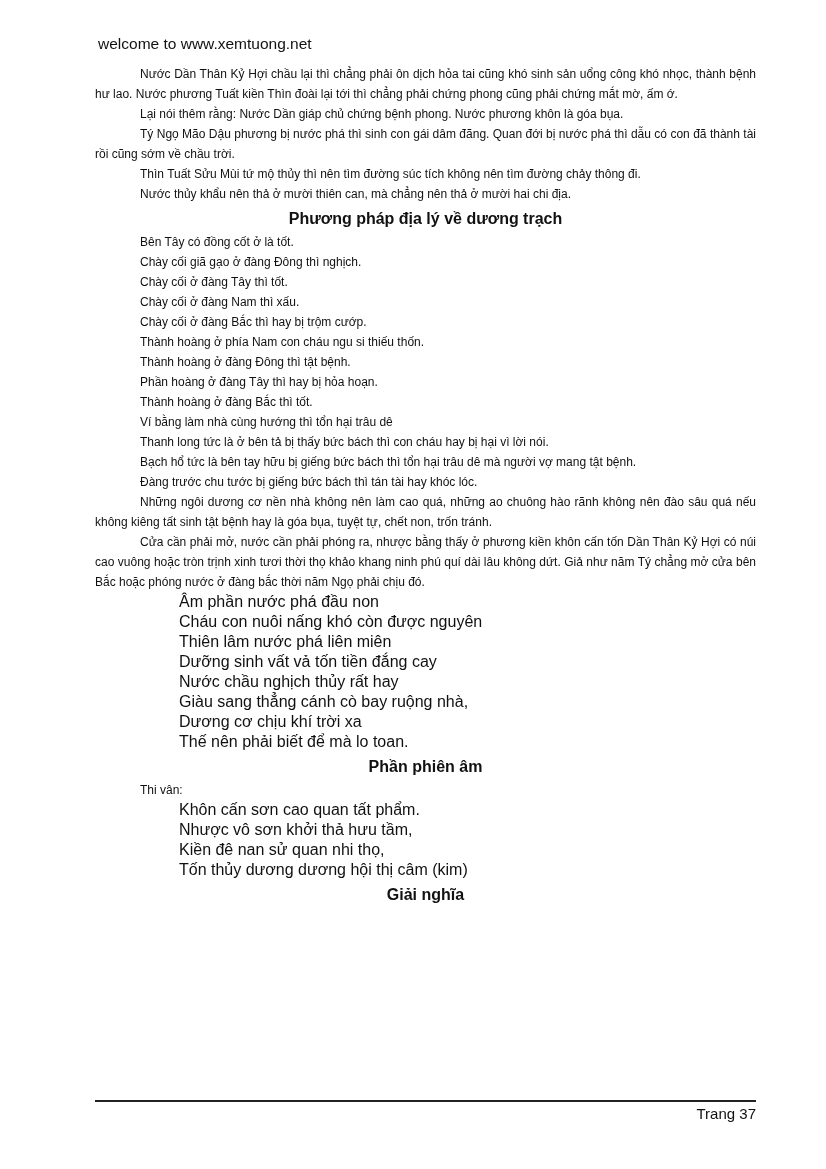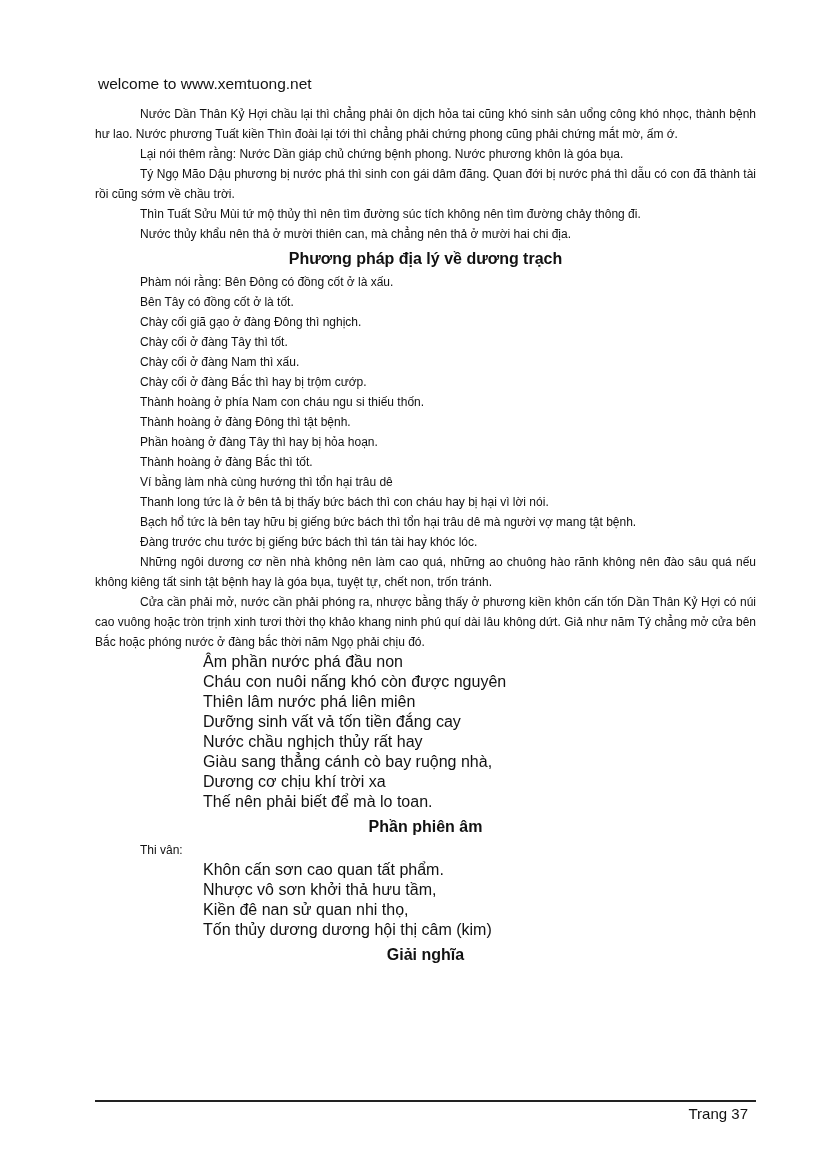--- a/index.html
+++ b/index.html
@@ -4,68 +4,67 @@
 <style>
   html,body{margin:0;padding:0;background:#888;}
   .page{
     position:relative;
     width:826px;height:1169px;
     background:#ffffff;
     font-family:"Liberation Sans","DejaVu Sans",sans-serif;
     color:#111;
     overflow:hidden;
     box-sizing:border-box;
-    padding:74px 70px 0 95px;
+    padding:34px 70px 0 95px;
   }
   .hdr{
     font-size:15.5px;line-height:20px;
     margin:0 0 10px 3px;
   }
   p.para{
     margin:0;
     font-size:12px;line-height:20px;
     text-align:justify;
     text-indent:45px;
   }
   h2.heading{
     margin:5px 0 3px 0;
     font-size:16px;line-height:20px;
     font-weight:bold;text-align:center;
   }
-  .verse{margin-left:108px;}
+  .verse{margin-left:84px;}
   .verse div{
     font-size:16px;line-height:20px;
     white-space:nowrap;
   }
   .footer-line{
     position:absolute;left:95px;top:1100px;
     width:661px;height:1.5px;background:#222;
   }
   .footer-text{
-    position:absolute;left:87px;top:1105px;
+    position:absolute;left:95px;top:1105px;
     width:661px;text-align:right;
     font-size:15px;line-height:18px;
   }
 </style>
 </head>
 <body>
 
 <div class="page">
 
   <div class="hdr">welcome to www.xemtuong.net</div>
 
   <p class="para">Nước Dần Thân Kỷ Hợi chầu lại thì chẳng phải ôn dịch hỏa tai cũng khó sinh sản uổng công khó nhọc, thành bệnh hư lao. Nước phương Tuất kiền Thìn đoài lại tới thì chẳng phải chứng phong cũng phải chứng mắt mờ, ấm ớ.</p>
   <p class="para">Lại nói thêm rằng: Nước Dần giáp chủ chứng bệnh phong. Nước phương khôn là góa bụa.</p>
   <p class="para">Tý Ngọ Mão Dậu phương bị nước phá thì sinh con gái dâm đãng. Quan đới bị nước phá thì dẫu có con đã thành tài rồi cũng sớm về chầu trời.</p>
   <p class="para">Thìn Tuất Sửu Mùi tứ mộ thủy thì nên tìm đường súc tích không nên tìm đường chảy thông đi.</p>
   <p class="para">Nước thủy khẩu nên thả ở mười thiên can, mà chẳng nên thả ở mười hai chi địa.</p>
 
   <h2 class="heading">Phương pháp địa lý về dương trạch</h2>
 
-  <p class="para">Phàm nói rằng: Bên Đông có đồng cốt ở là xấu.</p>
   <p class="para">Bên Tây có đồng cốt ở là tốt.</p>
   <p class="para">Chày cối giã gạo ở đàng Đông thì nghịch.</p>
   <p class="para">Chày cối ở đàng Tây thì tốt.</p>
   <p class="para">Chày cối ở đàng Nam thì xấu.</p>
   <p class="para">Chày cối ở đàng Bắc thì hay bị trộm cướp.</p>
   <p class="para">Thành hoàng ở phía Nam con cháu ngu si thiếu thốn.</p>
   <p class="para">Thành hoàng ở đàng Đông thì tật bệnh.</p>
   <p class="para">Phần hoàng ở đàng Tây thì hay bị hỏa hoạn.</p>
   <p class="para">Thành hoàng ở đàng Bắc thì tốt.</p>
   <p class="para">Ví bằng làm nhà cùng hướng thì tổn hại trâu dê</p>

